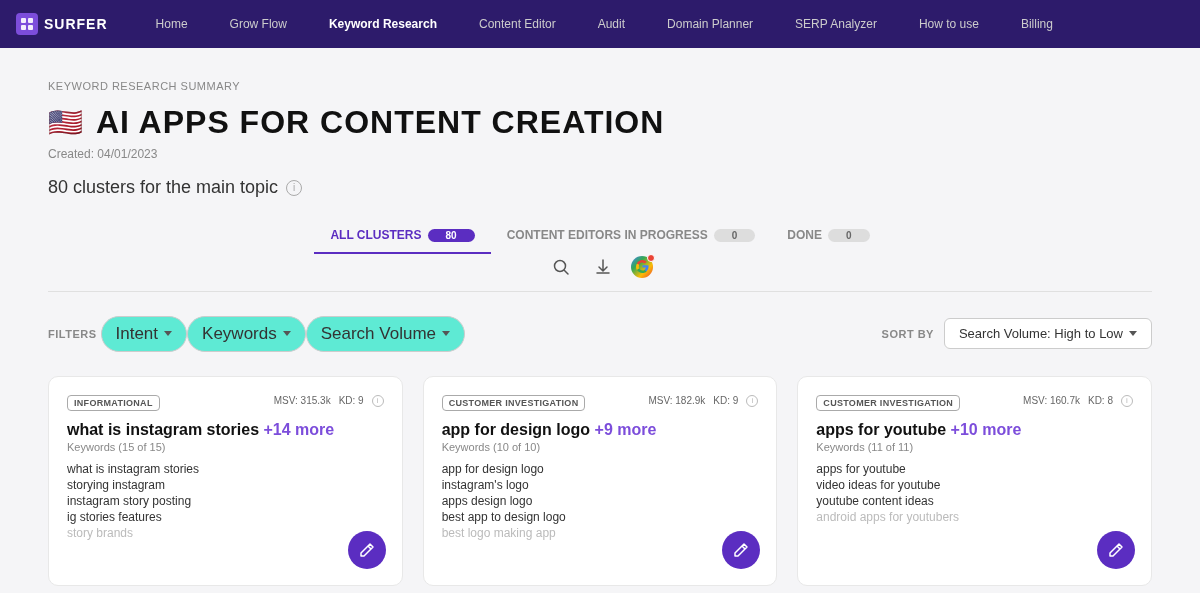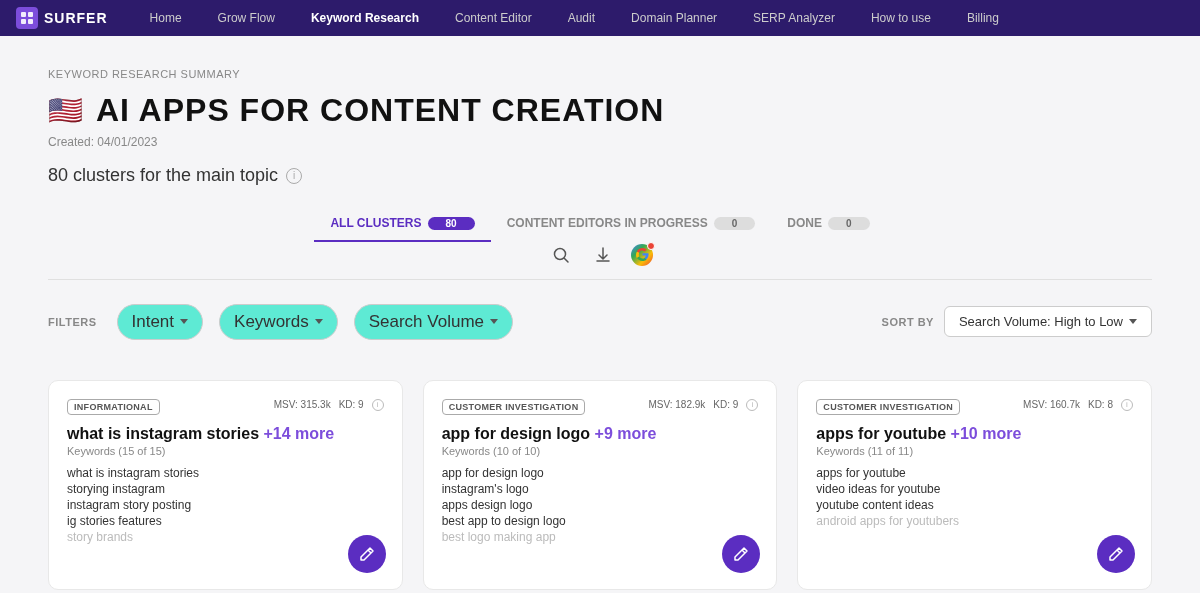--- a/index.html
+++ b/index.html
@@ -4,22 +4,22 @@
   <style>
     * { margin: 0; padding: 0; box-sizing: border-box; }
     body { font-family: -apple-system, BlinkMacSystemFont, 'Segoe UI', sans-serif; background: #f5f5f7; color: #333; font-size: 13px; }
 
     
     .navbar {
       background: #2d1b6b;
       display: flex;
       align-items: center;
       padding: 0 16px;
-      height: 36px;
-      gap: 16px;
+      height: 48px;
+      gap: 22px;
     }
     .navbar .logo {
       display: flex;
       align-items: center;
       gap: 6px;
       margin-right: 16px;
     }
     .logo-icon {
       width: 22px;
       height: 22px;
@@ -179,22 +179,22 @@
       height: 8px;
       background: #EA4335;
       border-radius: 50%;
       border: 1.5px solid white;
     }
 
     
     .filters-row {
       display: flex;
       align-items: center;
-      gap: 16px;
-      margin-bottom: 40px;
+      gap: 0;
+      margin-bottom: 24px;
     }
     .filters-label {
       font-size: 11px;
       font-weight: 600;
       color: #888;
       text-transform: uppercase;
       letter-spacing: 0.5px;
       margin-right: 4px;
     }
     .filter-btn {

